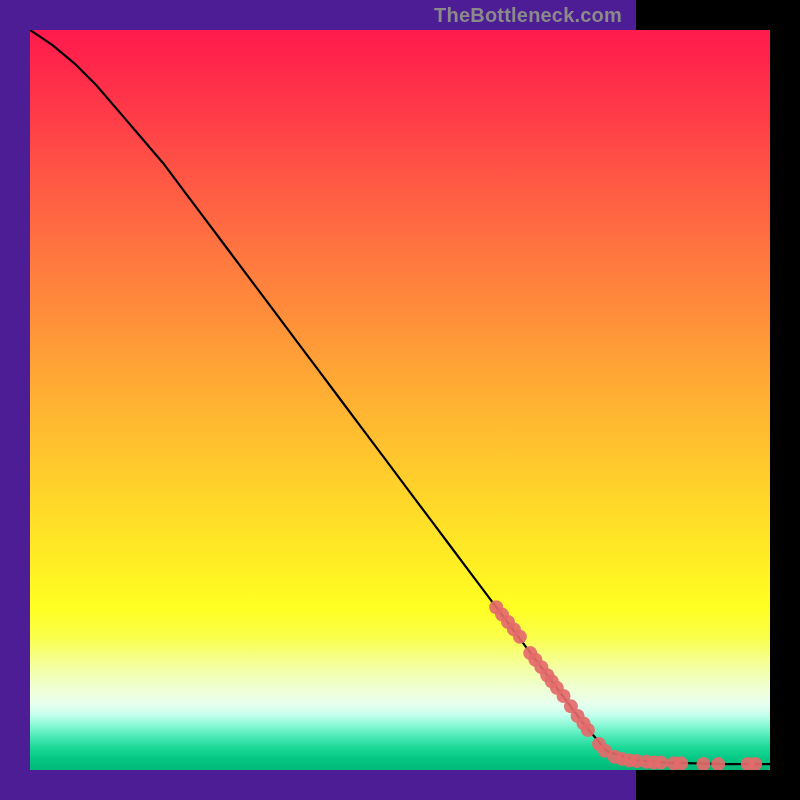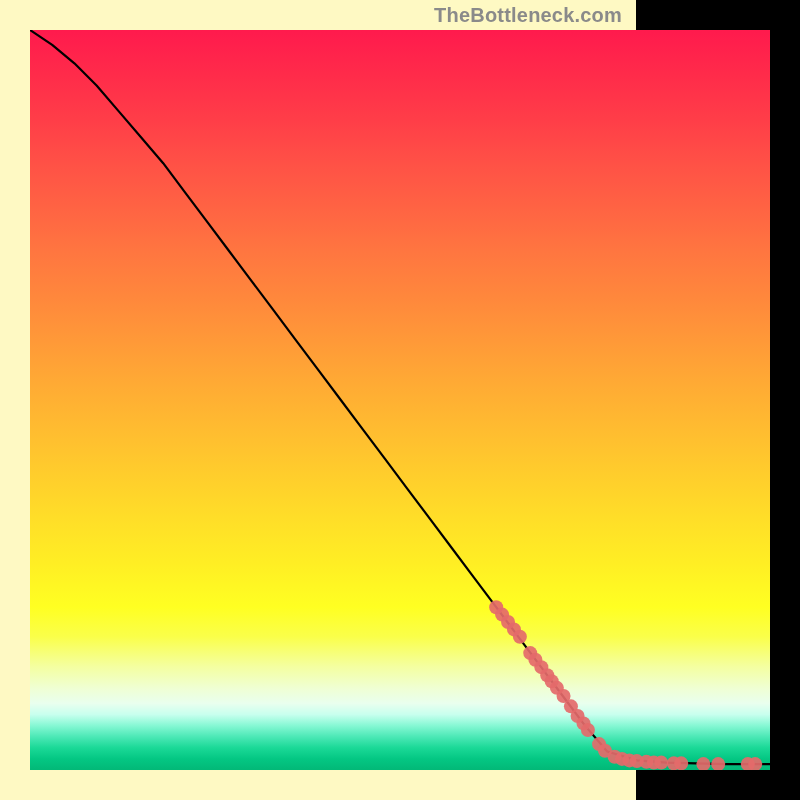--- a/index.html
+++ b/index.html
@@ -8,21 +8,21 @@
     width: 800px;
     height: 800px;
     background: #000;
     font-family: Arial, Helvetica, sans-serif;
     overflow: hidden;
   }
   .frame {
     position: relative;
     width: 636px;
     height: 800px;
-    background: #fef9c3;
+    background: #4c1d95;
   }
   .watermark {
     position: absolute;
     top: 4px;
     right: 14px;
     color: #8a8a8a;
     font-size: 20px;
     font-weight: 600;
     letter-spacing: 0.2px;
     z-index: 4;

